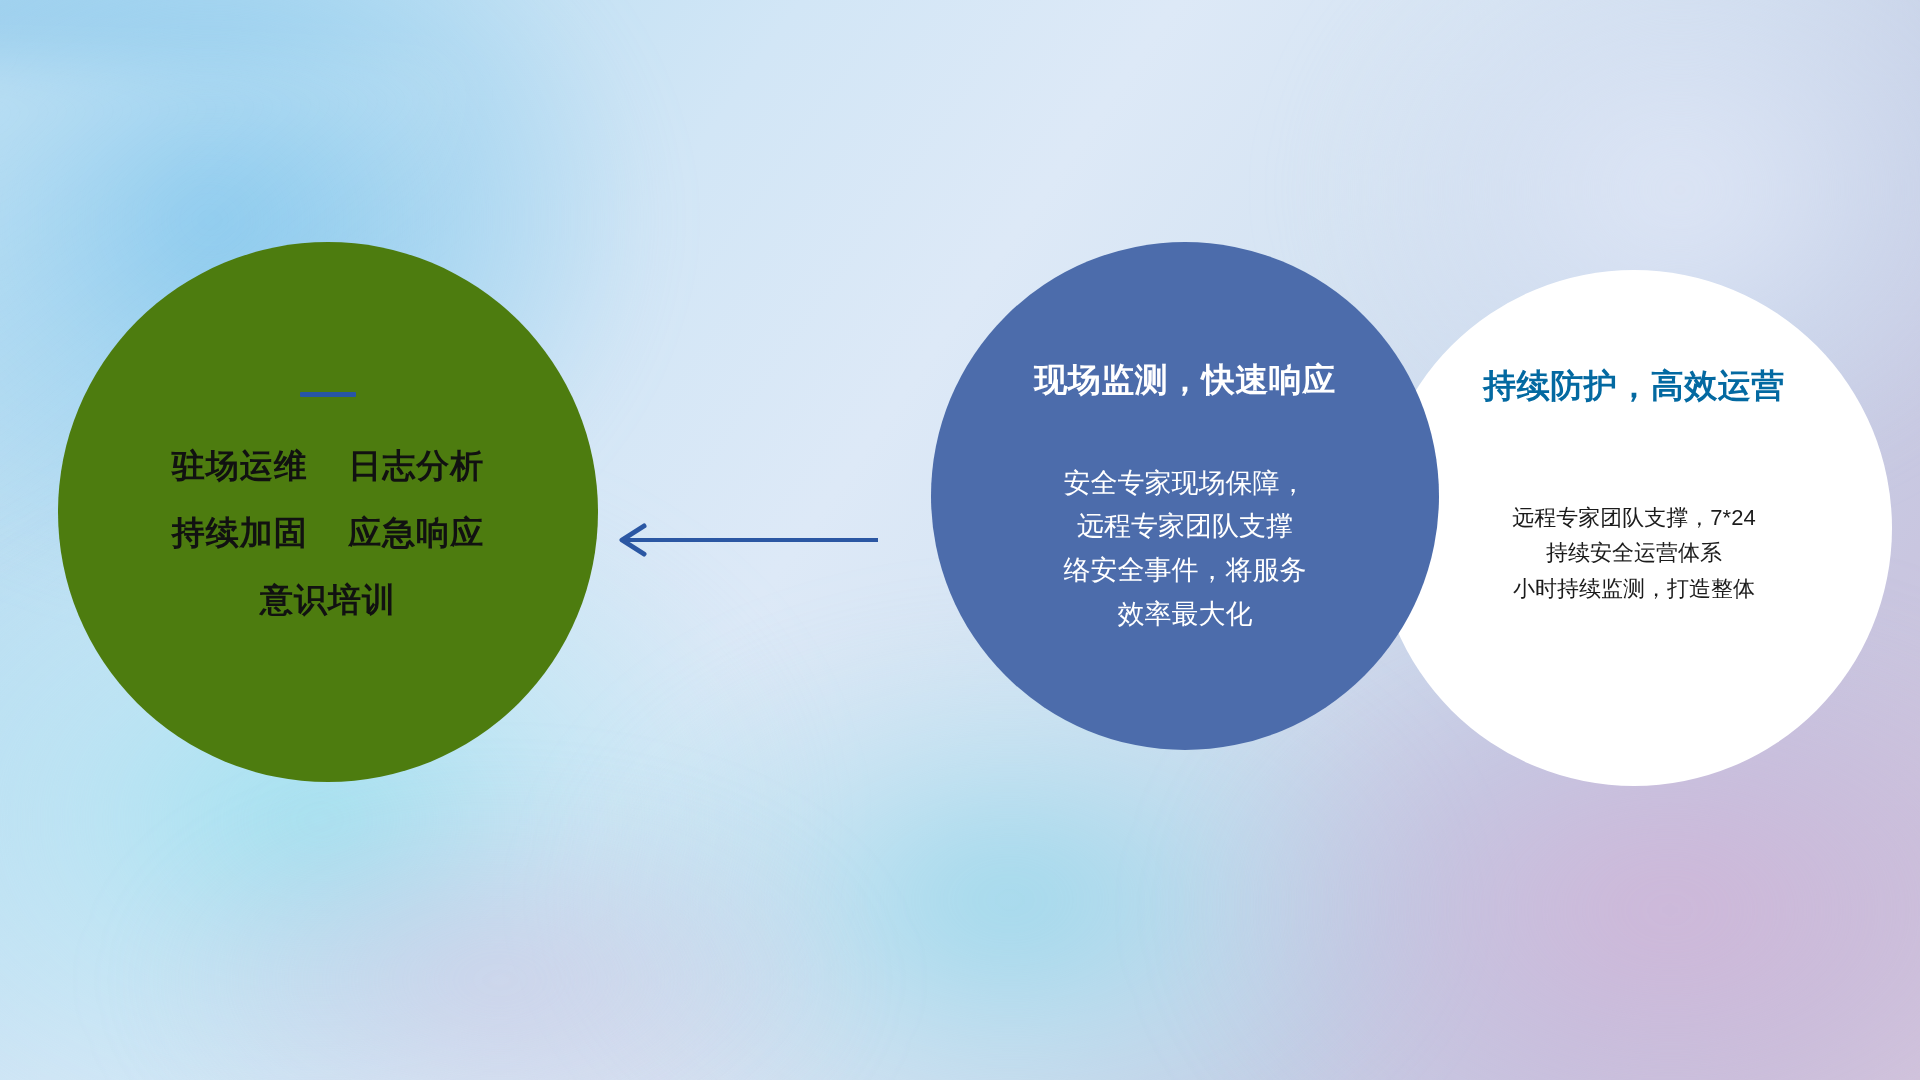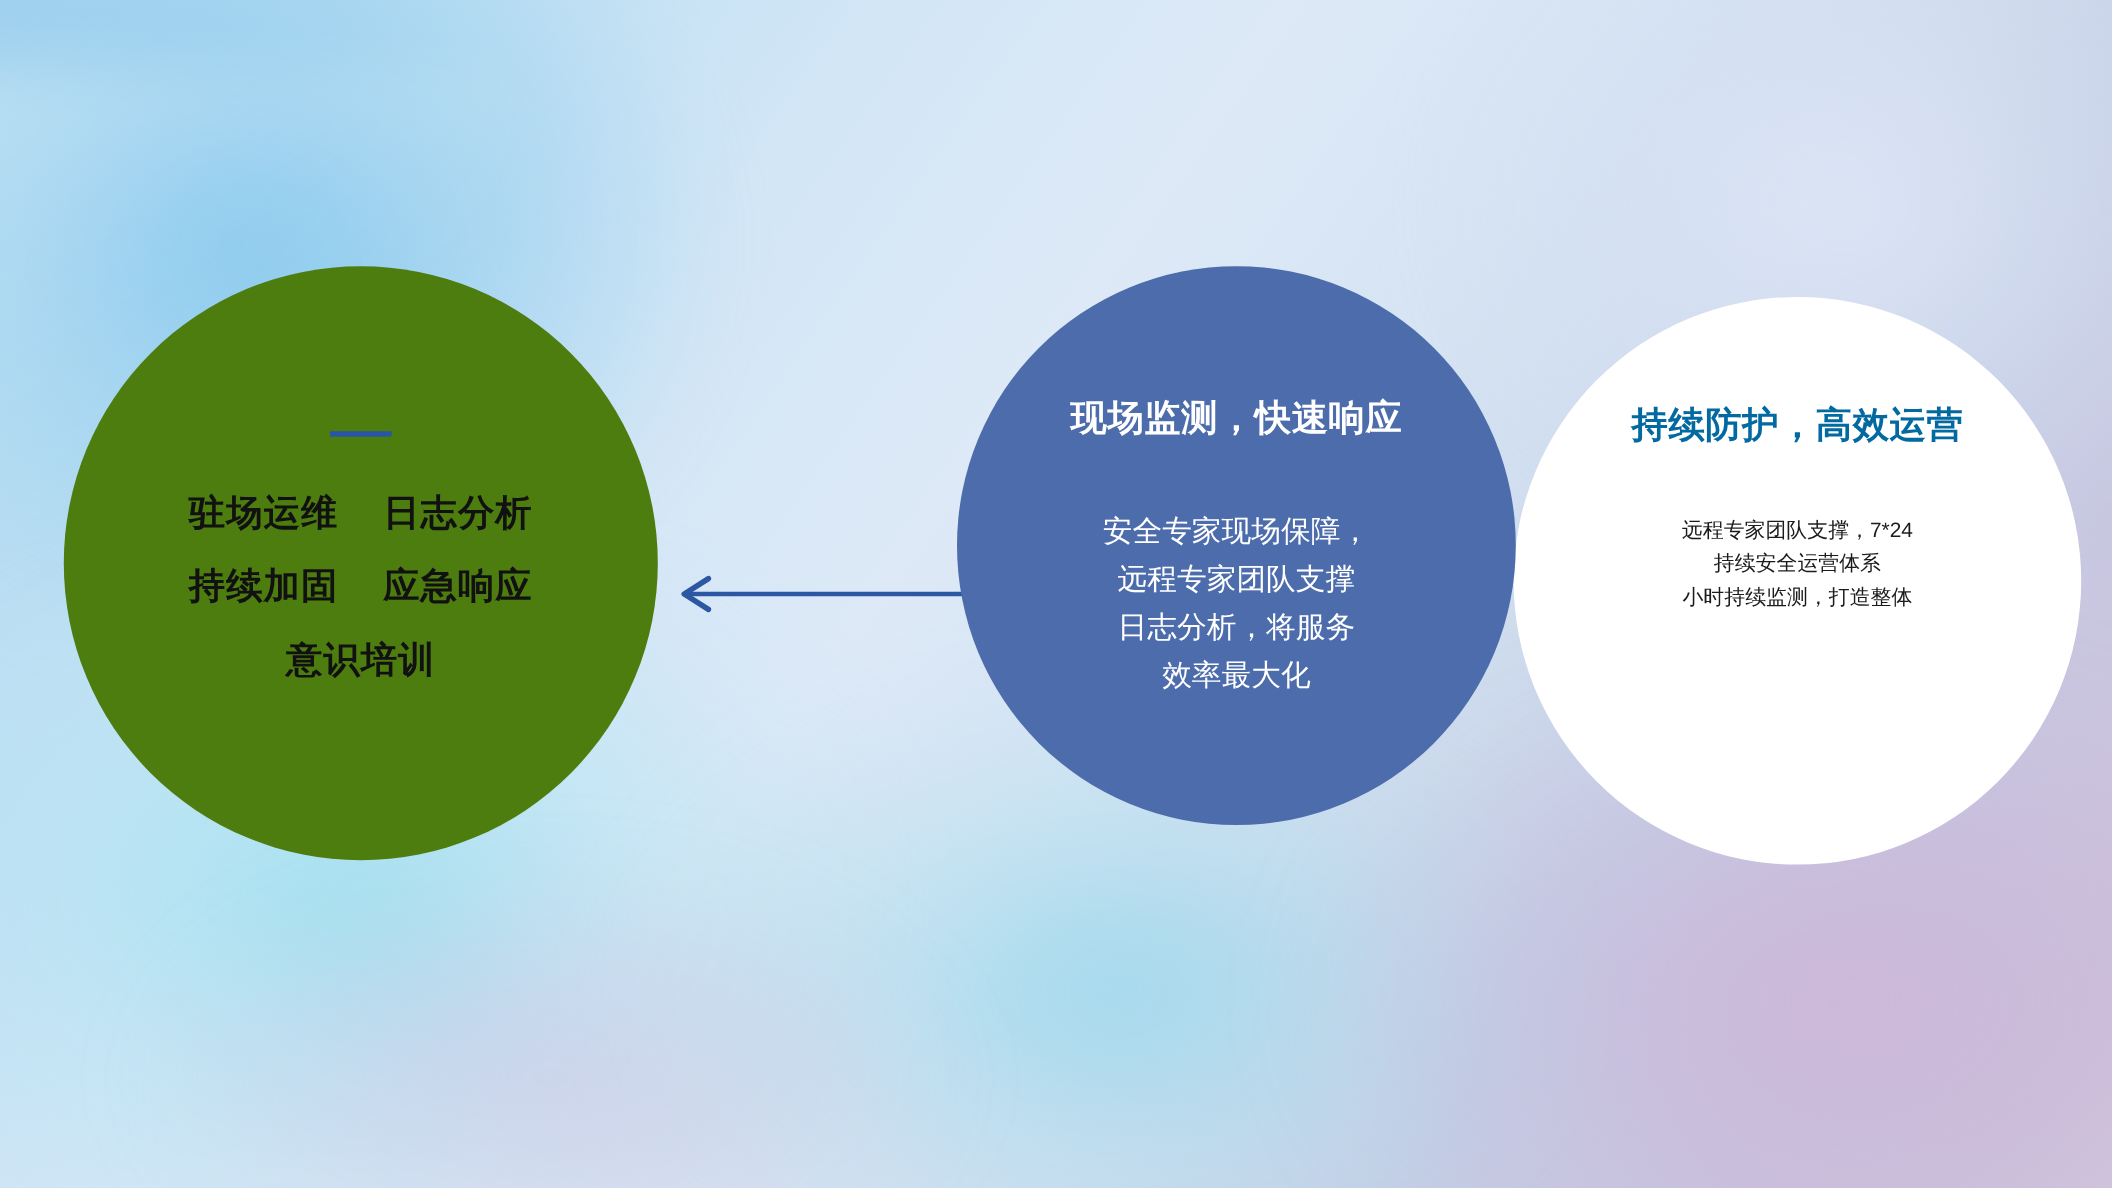--- a/index.html
+++ b/index.html
@@ -94,21 +94,21 @@
   }
 
   #circle-left {
     left: 58px;
     top: 242px;
     width: 540px;
     height: 540px;
     background: #4d7c0f;
   }
   #circle-middle {
-    left: 870px;
+    left: 931px;
     top: 242px;
     width: 508px;
     height: 508px;
     background: #4c6cab;
   }
   #circle-right {
     left: 1376px;
     top: 270px;
     width: 516px;
     height: 516px;
@@ -176,22 +176,22 @@
   }
   .right-title {
     font-size: 33px;
     font-weight: 700;
     color: #0369a1;
     letter-spacing: 0.5px;
     line-height: 1.2;
     white-space: nowrap;
   }
   .right-body {
-    margin-top: 62px;
-    font-size: 19px;
+    margin-top: 94px;
+    font-size: 22px;
     font-weight: 400;
     color: #1b1b1b;
     line-height: 1.62;
     padding: 0 22px;
   }
 
   
   #flow-arrow {
     position: absolute;
     left: 610px;
@@ -238,19 +238,19 @@
       </div>
     </div>
   </div>
 
   <div class="circle" id="circle-middle">
     <div class="mid-inner">
       <div class="mid-title">现场监测，快速响应</div>
       <div class="mid-body">
         <div>安全专家现场保障，</div>
         <div>远程专家团队支撑</div>
-        <div>日志分析，将服务</div>
+        <div>络安全事件，将服务</div>
         <div>效率最大化</div>
       </div>
     </div>
   </div>
 
 </div>
 
 </body></html>

